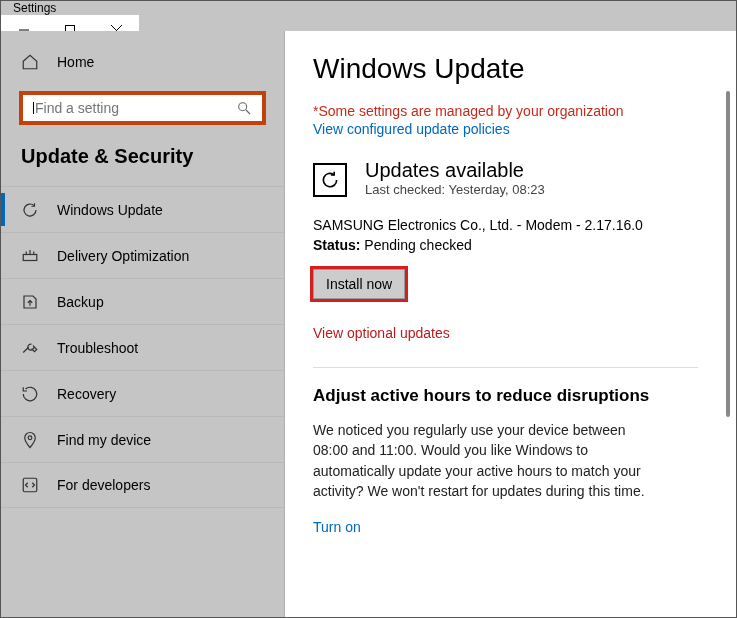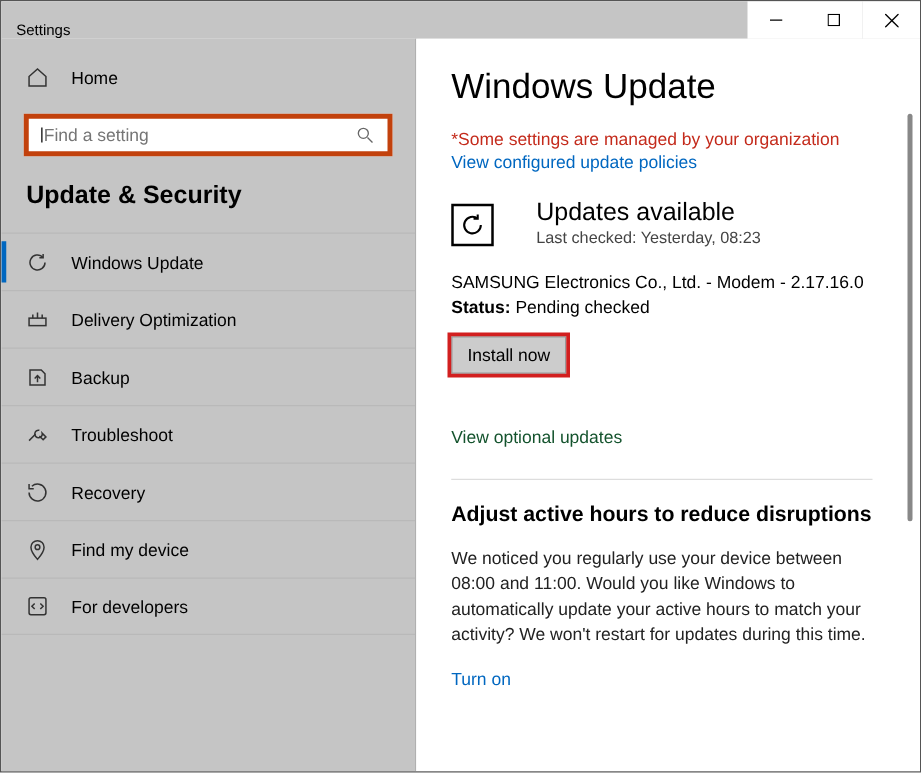--- a/index.html
+++ b/index.html
@@ -11,23 +11,24 @@
     background: #fff;
     width: 737px;
     height: 618px;
     overflow: hidden;
     border: 1px solid #555;
     position: relative;
   }
   .titlebar {
     height: 30px;
     display: flex;
-    align-items: flex-end;
+    align-items: flex-start;
     background: #c5c5c5;
     color: #000;
+    flex-direction: column;
   }
   .titlebar .title {
     padding-left: 12px;
     font-size: 12px;
     flex: 1;
   }
   .win-btns { display: flex; }
   .win-btn {
     width: 46px;
     height: 30px;
@@ -35,21 +36,21 @@
     align-items: center;
     justify-content: center;
     background: #fff;
     font-family: inherit;
   }
   .app {
     display: flex;
     height: calc(100% - 30px);
   }
   .sidebar {
-    width: 332px;
+    width: 284px;
     background: #c5c5c5;
     padding: 10px 0 0 0;
     overflow: hidden;
     border-right: 1px solid #b0b0b0;
   }
   .home-row {
     display: flex;
     align-items: center;
     height: 42px;
     padding: 0 20px;
@@ -138,21 +139,21 @@
     font-size: 14px;
     margin-bottom: 2px;
   }
   .link {
     color: #0067c0;
     font-size: 14px;
   }
   .updates-row {
     display: flex;
     align-items: flex-start;
-    gap: 34px;
+    gap: 18px;
     margin-top: 22px;
   }
   .refresh-box {
     width: 34px; height: 34px;
     border: 2px solid #000;
     display:flex; align-items:center; justify-content:center;
     margin-top: 4px;
   }
   .updates-row h2 {
     font-weight: 400;
@@ -171,22 +172,22 @@
   .install-btn {
     display: inline-block;
     margin-top: 16px;
     padding: 6px 12px;
     background: #ccc;
     border: 1px solid #999;
     outline: 3px solid #d21f1f;
     font-size: 14px;
   }
   .opt-link {
-    margin-top: 42px;
-    color: #14532d;
+    margin-top: 26px;
+    color: #b91c1c;
     font-size: 14px;
   }
   hr.sep {
     border: none;
     border-top: 1px solid #ddd;
     margin: 26px 0 18px 0;
   }
   h3 {
     font-weight: 700;
     font-size: 17px;

